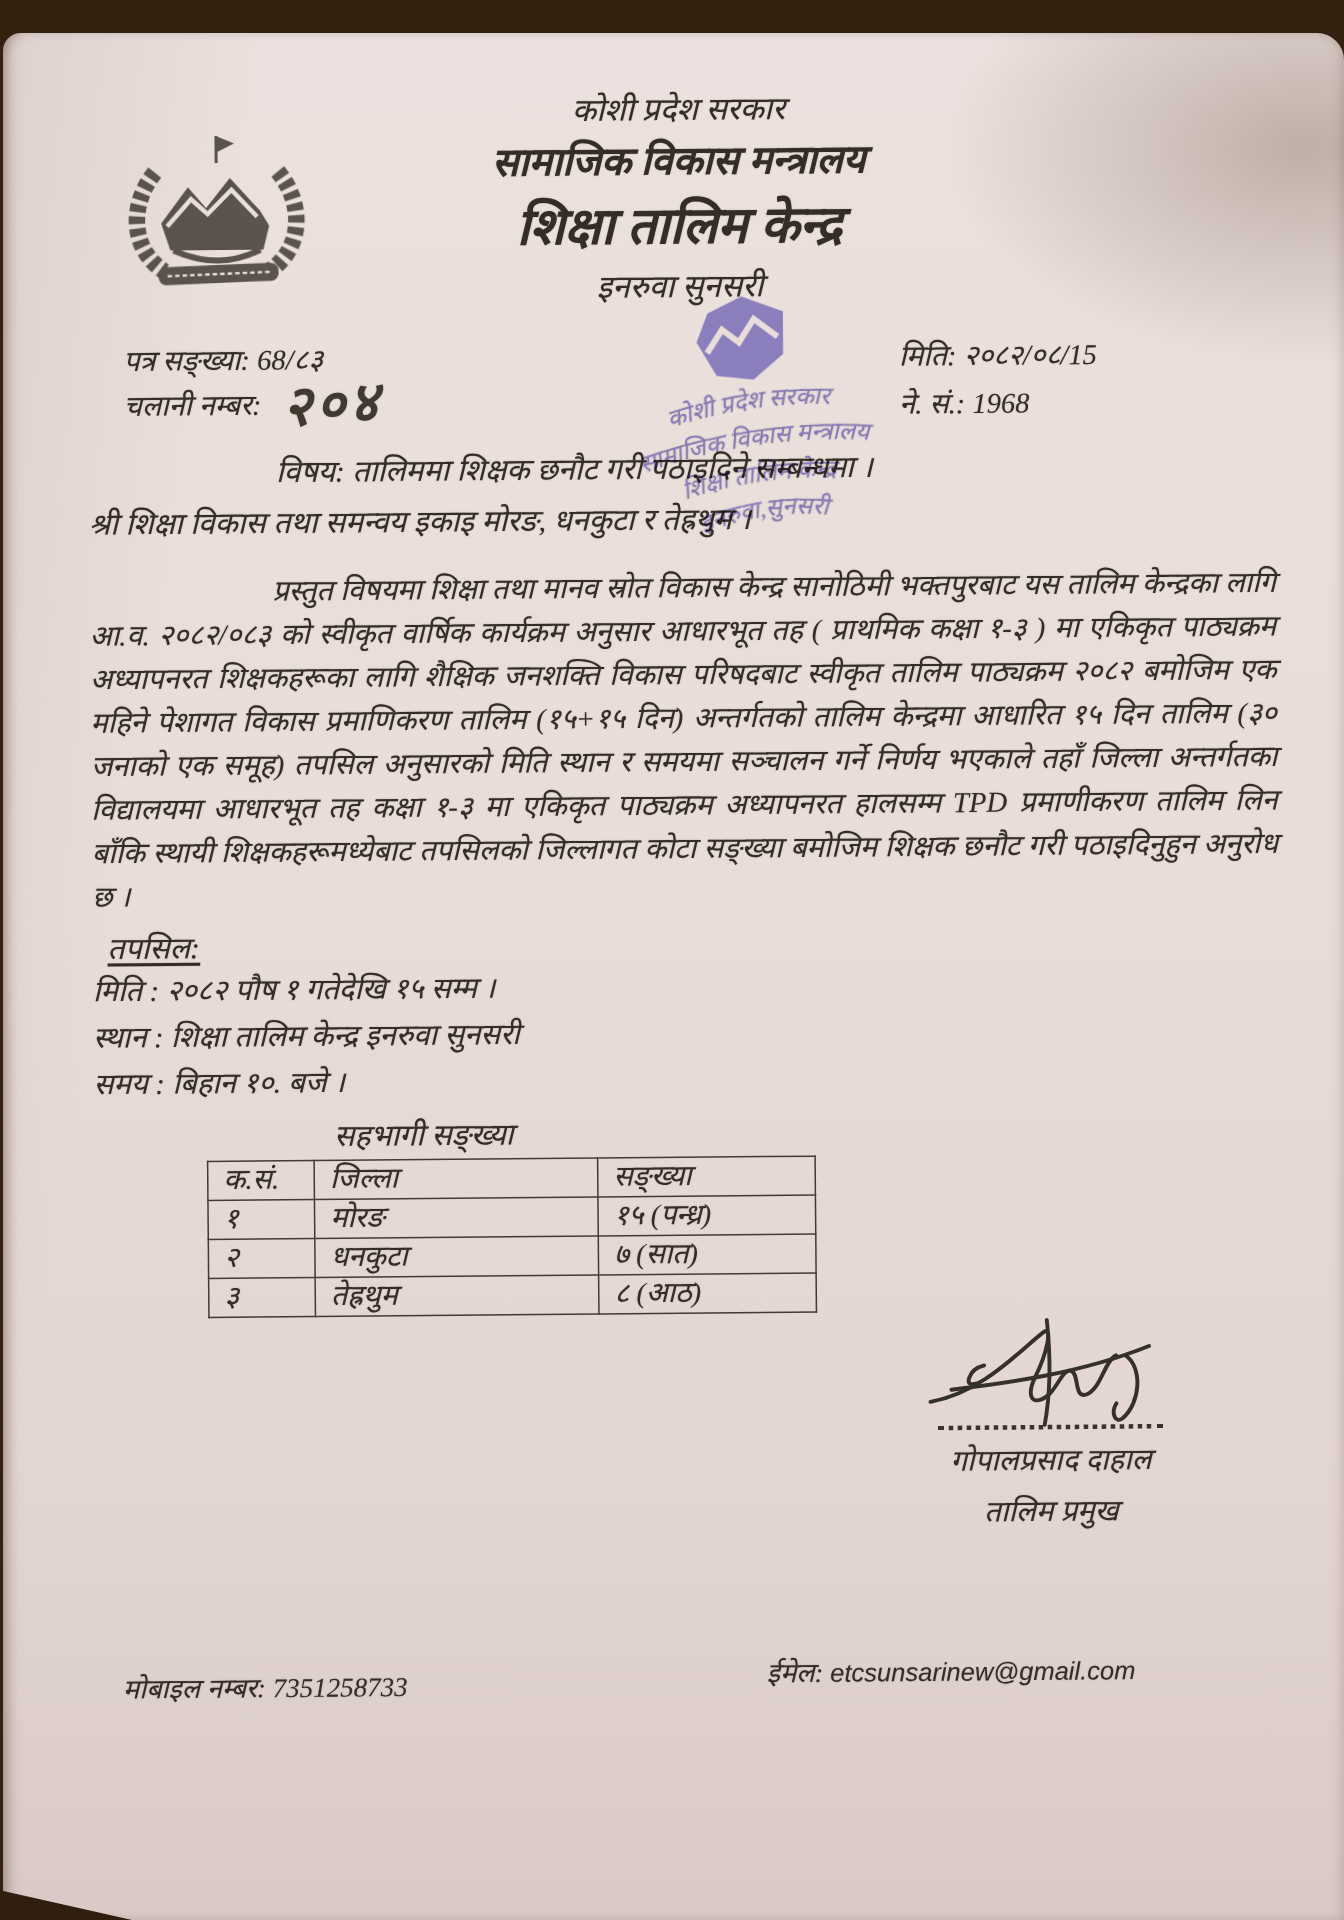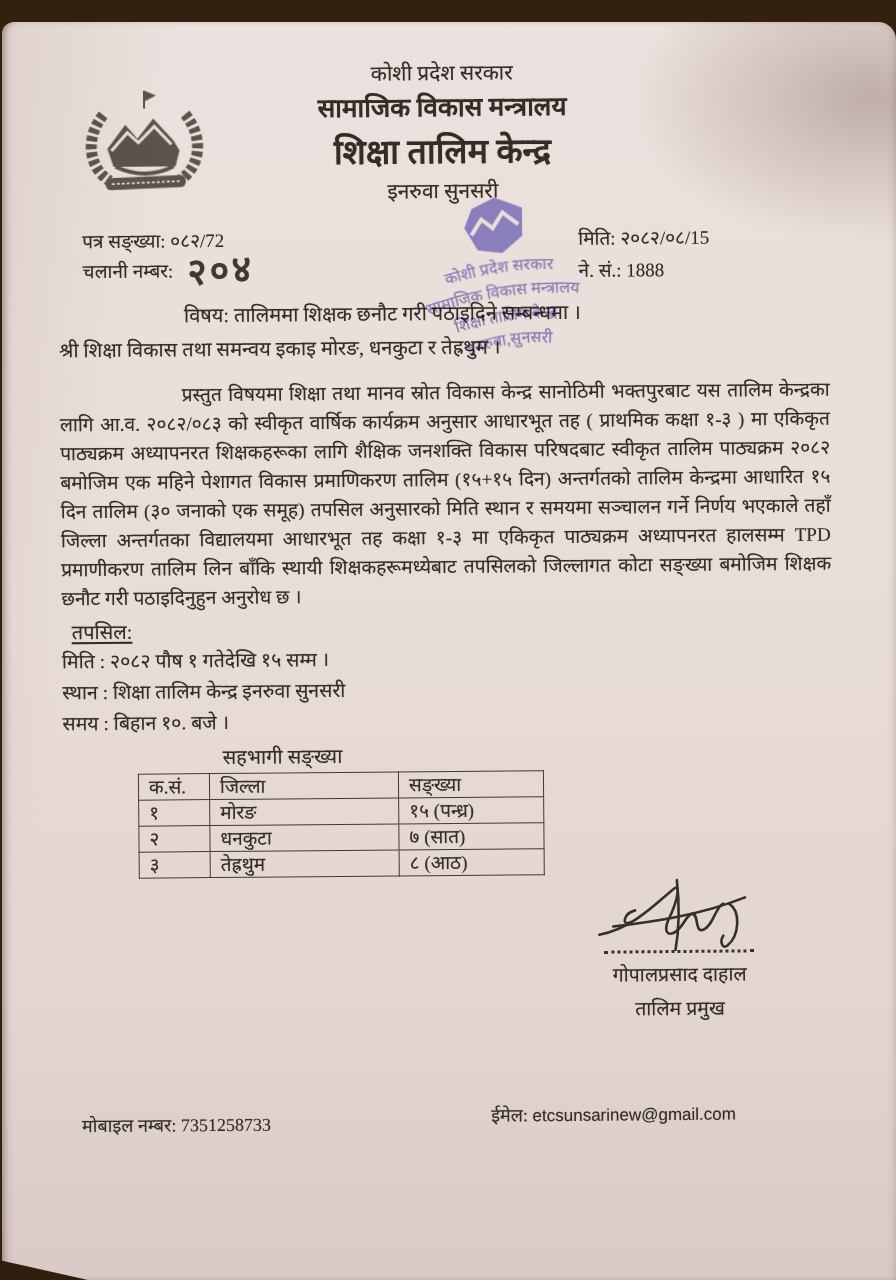--- a/index.html
+++ b/index.html
@@ -13,21 +13,22 @@
   
   .paper{
     position:absolute;left:2px;right:0;top:22px;bottom:0;
     background:
       radial-gradient(ellipse 340px 210px at 97% 6%, rgba(88,58,44,0.30), rgba(88,58,44,0) 70%),
       linear-gradient(100deg, rgba(110,80,65,0.10), rgba(110,80,65,0) 16%),
       linear-gradient(180deg,#ece1de 0%,#e9ddd9 45%,#e3d5d1 78%,#d9cac7 100%);
     border-radius:12px 18px 0 0;
     box-shadow:inset 7px 0 10px -6px rgba(60,35,25,0.55), inset -5px 0 10px -6px rgba(60,35,25,0.30);
     box-sizing:border-box;
-    padding:36px 64px 0 60px;
+    padding:36px 43px 0 60px;
+    font-style:italic;
   }
   .corner-bl{
     position:absolute;left:0;bottom:0;width:88px;height:22px;
     background:#301e0e;
     clip-path:polygon(0 100%,100% 100%,0 10%);
   }
   .content{
     position:relative;width:100%;height:100%;
     transform:rotate(-0.5deg);
     color:#332c27;
@@ -134,35 +135,35 @@
             <text><textPath href="#arc3" startOffset="50%" text-anchor="middle">शिक्षा तालिम केन्द्र</textPath></text>
             <text><textPath href="#arc4" startOffset="50%" text-anchor="middle">इनरुवा,सुनसरी</textPath></text>
           </g>
         </g>
       </svg>
 
       <div class="meta-row">
         <div class="meta-left">
           <div>
             <span>पत्र सङ्ख्या:</span>
-            <span>०८२/72</span>
+            <span>68/८३</span>
           </div>
           <div class="dispatch-line">
             <span>चलानी नम्बर:</span>
             <span class="handwritten">२०४</span>
           </div>
         </div>
         <div class="meta-right">
           <div>
             <span>मिति:</span>
             <span>२०८२/०८/15</span>
           </div>
           <div>
             <span>ने. सं.:</span>
-            <span>1888</span>
+            <span>1968</span>
           </div>
         </div>
       </div>
 
       <div class="subject">विषय: तालिममा शिक्षक छनौट गरी पठाइदिने सम्बन्धमा ।</div>
       <div class="addressee">श्री शिक्षा विकास तथा समन्वय इकाइ मोरङ, धनकुटा र तेह्रथुम ।</div>
 
       <div class="body-par">प्रस्तुत विषयमा शिक्षा तथा मानव स्रोत विकास केन्द्र सानोठिमी भक्तपुरबाट यस तालिम केन्द्रका लागि आ.व. २०८२/०८३ को स्वीकृत वार्षिक कार्यक्रम अनुसार आधारभूत तह ( प्राथमिक कक्षा १-३ ) मा एकिकृत पाठ्यक्रम अध्यापनरत शिक्षकहरूका लागि शैक्षिक जनशक्ति विकास परिषदबाट स्वीकृत तालिम पाठ्यक्रम २०८२ बमोजिम एक महिने पेशागत विकास प्रमाणिकरण तालिम (१५+१५ दिन) अन्तर्गतको तालिम केन्द्रमा आधारित १५ दिन तालिम (३० जनाको एक समूह) तपसिल अनुसारको मिति स्थान र समयमा सञ्चालन गर्ने निर्णय भएकाले तहाँ जिल्ला अन्तर्गतका विद्यालयमा आधारभूत तह कक्षा १-३ मा एकिकृत पाठ्यक्रम अध्यापनरत हालसम्म TPD प्रमाणीकरण तालिम लिन बाँकि स्थायी शिक्षकहरूमध्येबाट तपसिलको जिल्लागत कोटा सङ्ख्या बमोजिम शिक्षक छनौट गरी पठाइदिनुहुन अनुरोध छ ।</div>
 
       <div class="tapasil-heading">तपसिल:</div>

